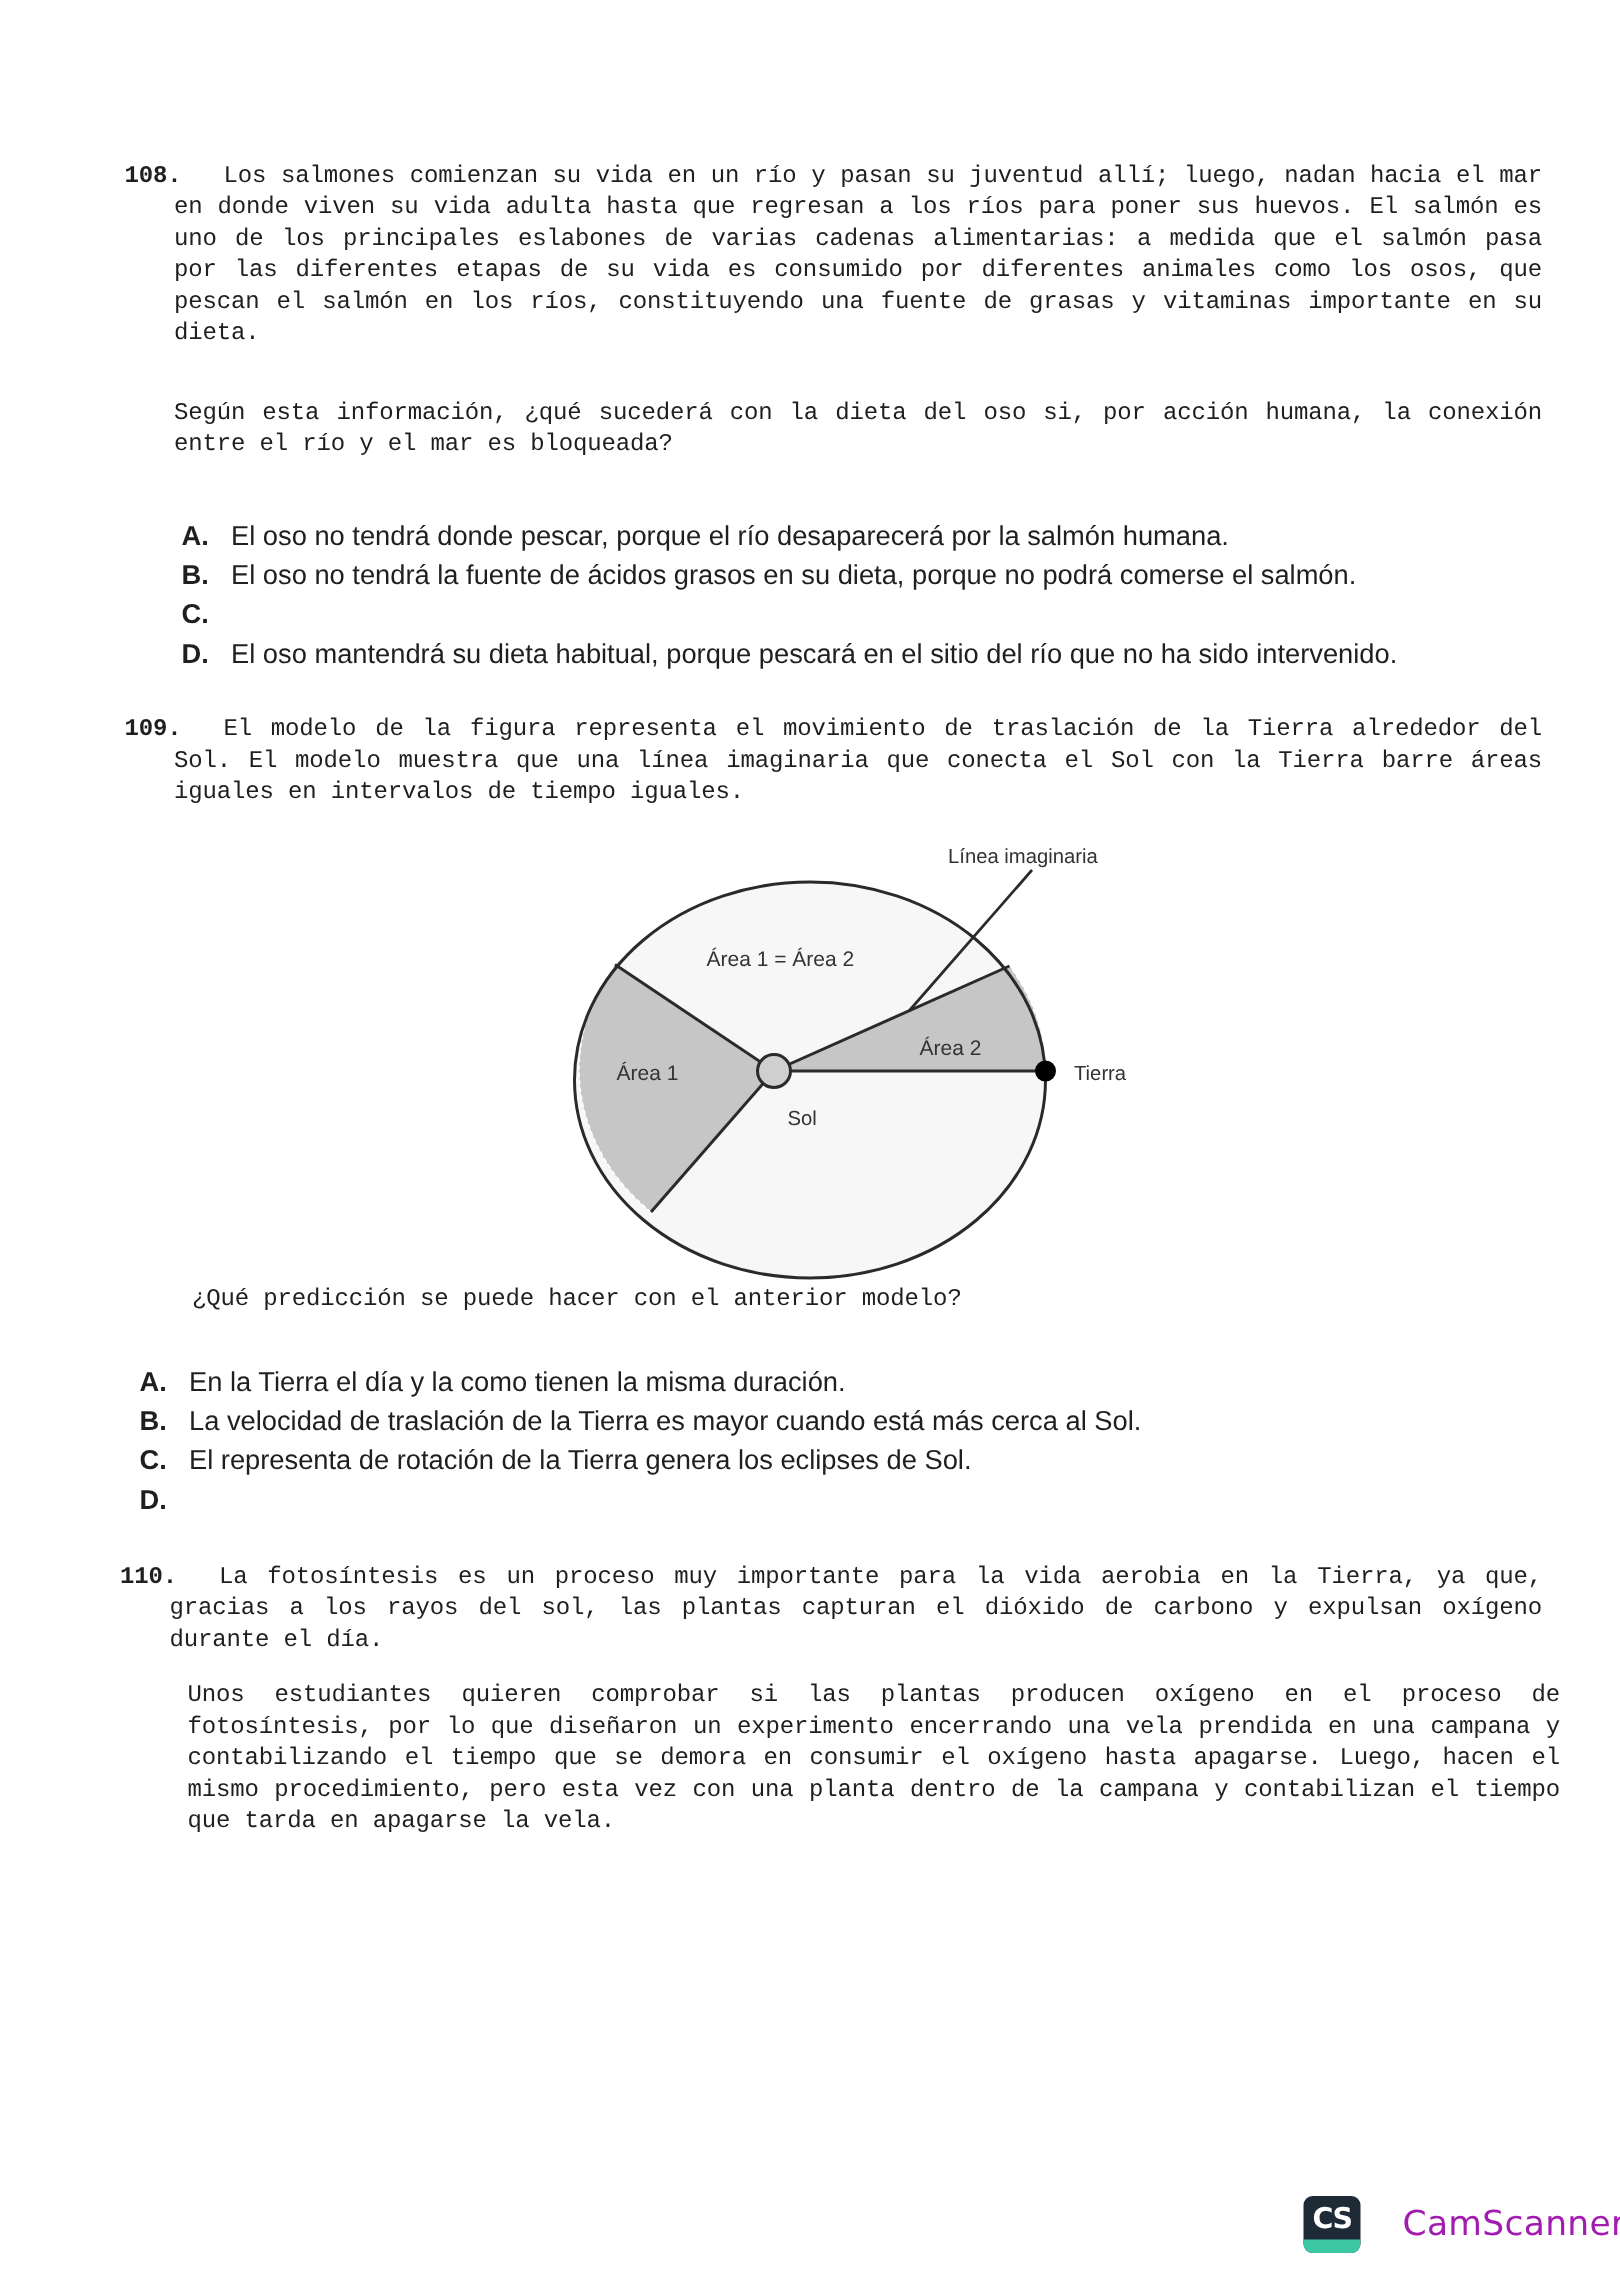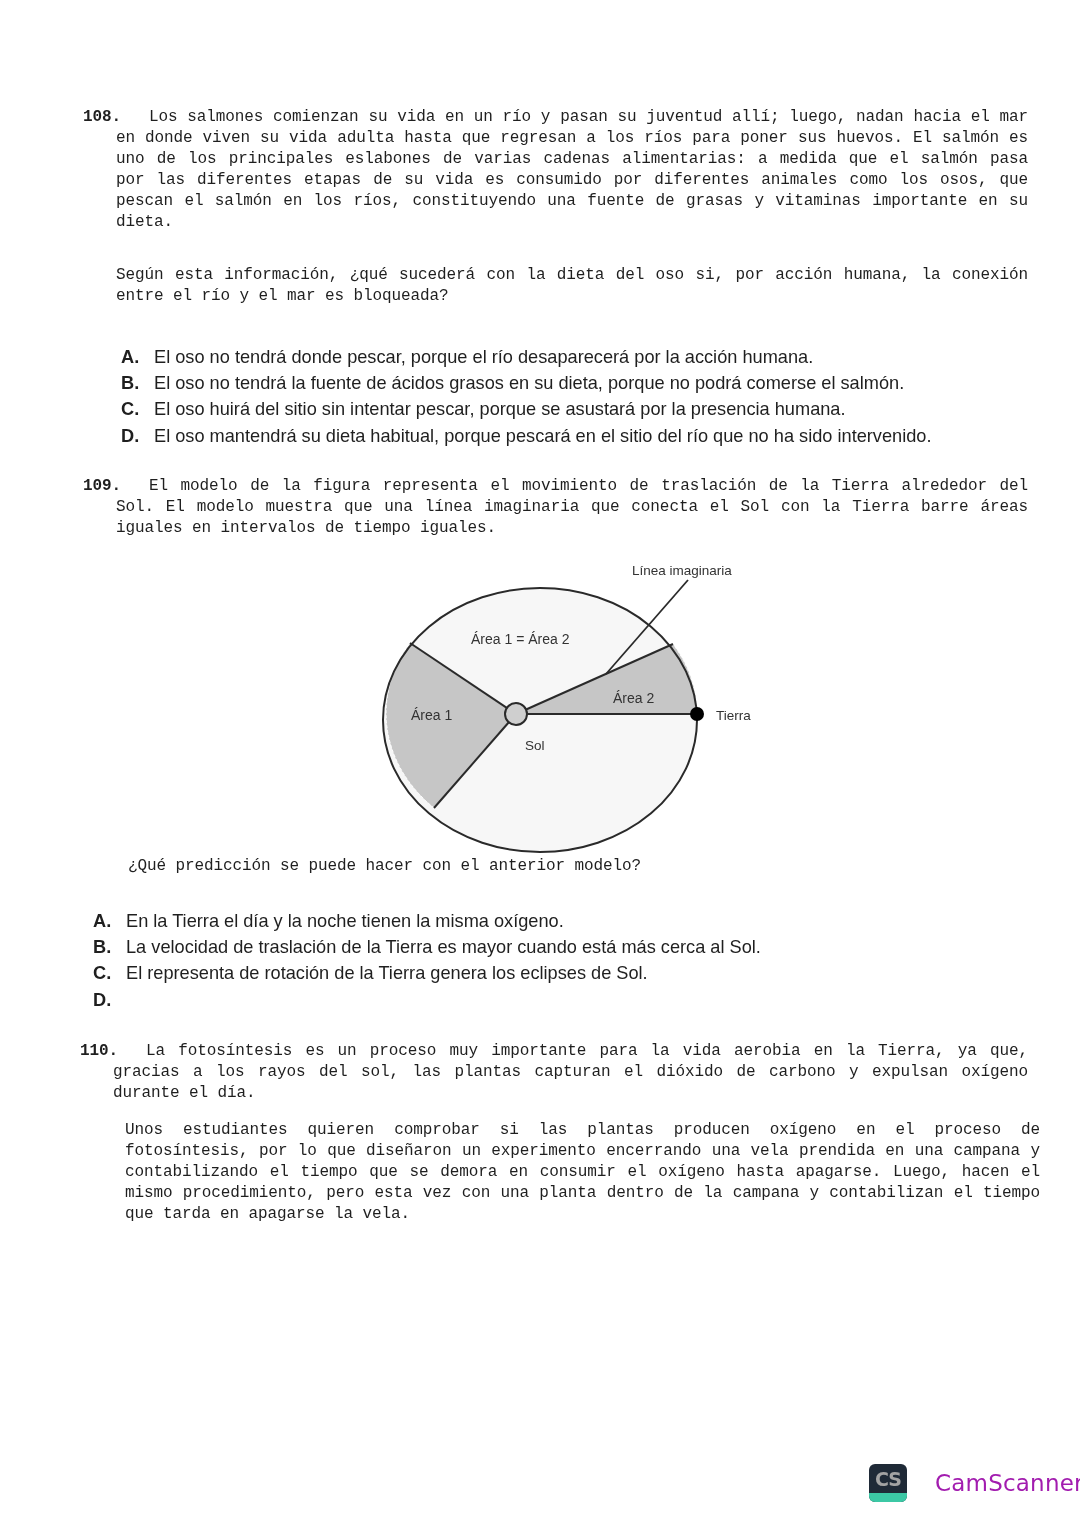--- a/index.html
+++ b/index.html
@@ -75,21 +75,21 @@
     .cs-logo {
       width: 38px;
       height: 38px;
       border-radius: 6px;
       background: #1f2a37;
       position: relative;
       overflow: hidden;
       display: flex;
       align-items: flex-start;
       justify-content: center;
-      color: #a3a3a3;
+      color: #ffffff;
       font-weight: bold;
       font-size: 19px;
       font-family: "DejaVu Sans", sans-serif;
       letter-spacing: -1px;
     }
     .cs-logo .cs-text {
       margin-top: 4px;
     }
     .cs-logo .cs-bar {
       position: absolute;
@@ -110,29 +110,28 @@
 </head>
 <body>
 
 <div class="para q108"><span class="qnum">108.</span><span>Los salmones comienzan su vida en un río y pasan su juventud allí; luego, nadan hacia el mar en donde viven su vida adulta hasta que regresan a los ríos para poner sus huevos. El salmón es uno de los principales eslabones de varias cadenas alimentarias: a medida que el salmón pasa por las diferentes etapas de su vida es consumido por diferentes animales como los osos, que pescan el salmón en los ríos, constituyendo una fuente de grasas y vitaminas importante en su dieta.</span></div>
 
 <div class="para q108-ask">Según esta información, ¿qué sucederá con la dieta del oso si, por acción humana, la conexión entre el río y el mar es bloqueada?</div>
 
 <div class="options opts108">
   <div class="opt">
       <span class="letter">A.</span>
-      <span>El oso no tendrá donde pescar, porque el río desaparecerá por la acción humana.</span>
+      <span>El oso no tendrá donde pescar, porque el río desaparecerá por la salmón humana.</span>
     </div>
   <div class="opt">
       <span class="letter">B.</span>
       <span>El oso no tendrá la fuente de ácidos grasos en su dieta, porque no podrá comerse el salmón.</span>
     </div>
   <div class="opt">
       <span class="letter">C.</span>
-      <span>El oso huirá del sitio sin intentar pescar, porque se asustará por la presencia humana.</span>
     </div>
   <div class="opt">
       <span class="letter">D.</span>
       <span>El oso mantendrá su dieta habitual, porque pescará en el sitio del río que no ha sido intervenido.</span>
     </div>
 </div>
 
 <div class="para q109"><span class="qnum">109.</span><span>El modelo de la figura representa el movimiento de traslación de la Tierra alrededor del Sol. El modelo muestra que una línea imaginaria que conecta el Sol con la Tierra barre áreas iguales en intervalos de tiempo iguales.</span></div>
 
 <svg id="diagram" viewBox="370 555 400 305" xmlns="http://www.w3.org/2000/svg">
@@ -162,21 +161,21 @@
   <text x="613" y="703" font-size="14">Área 2</text>
   <text x="525" y="750" font-size="13.5">Sol</text>
   <text x="716" y="720" font-size="13.5">Tierra</text>
 </svg>
 
 <div class="para q109-ask">¿Qué predicción se puede hacer con el anterior modelo?</div>
 
 <div class="options opts109">
   <div class="opt">
       <span class="letter">A.</span>
-      <span>En la Tierra el día y la noche tienen la misma oxígeno.</span>
+      <span>En la Tierra el día y la como tienen la misma duración.</span>
     </div>
   <div class="opt">
       <span class="letter">B.</span>
       <span>La velocidad de traslación de la Tierra es mayor cuando está más cerca al Sol.</span>
     </div>
   <div class="opt">
       <span class="letter">C.</span>
       <span>El representa de rotación de la Tierra genera los eclipses de Sol.</span>
     </div>
   <div class="opt">

